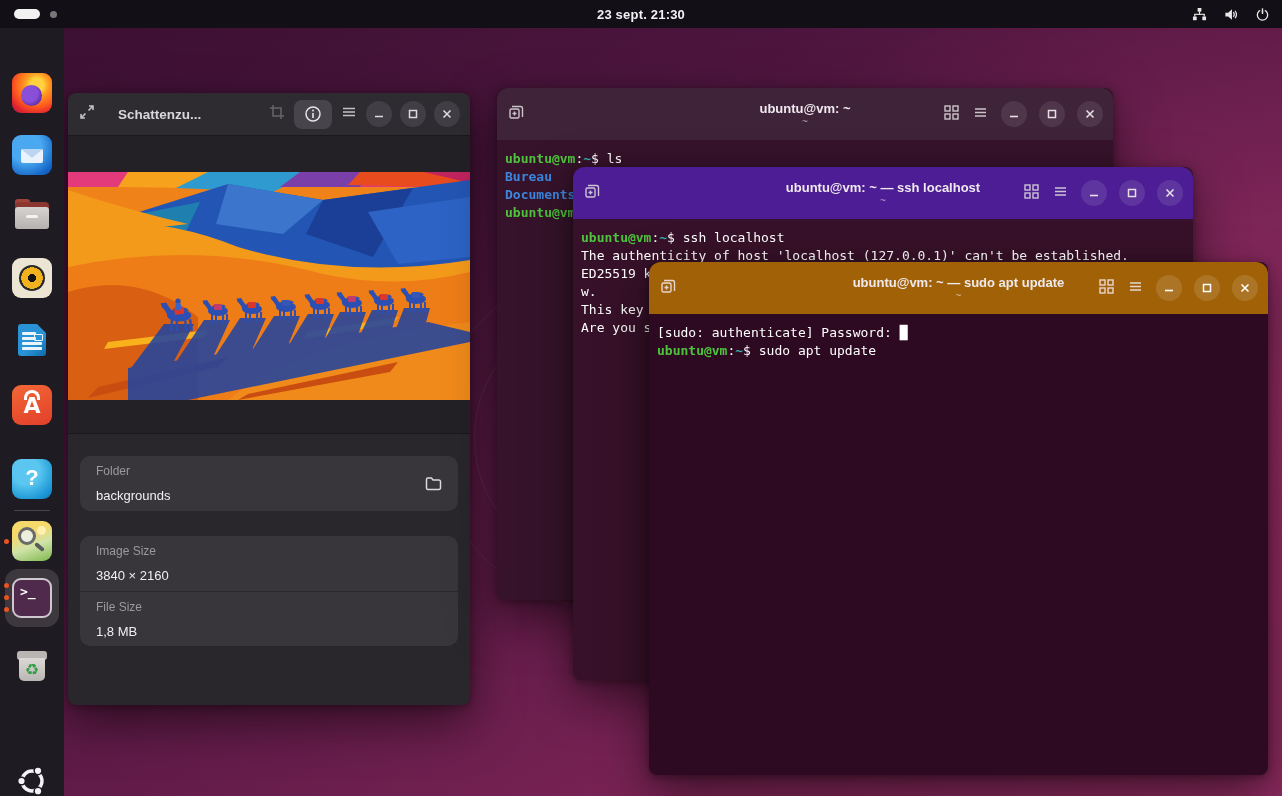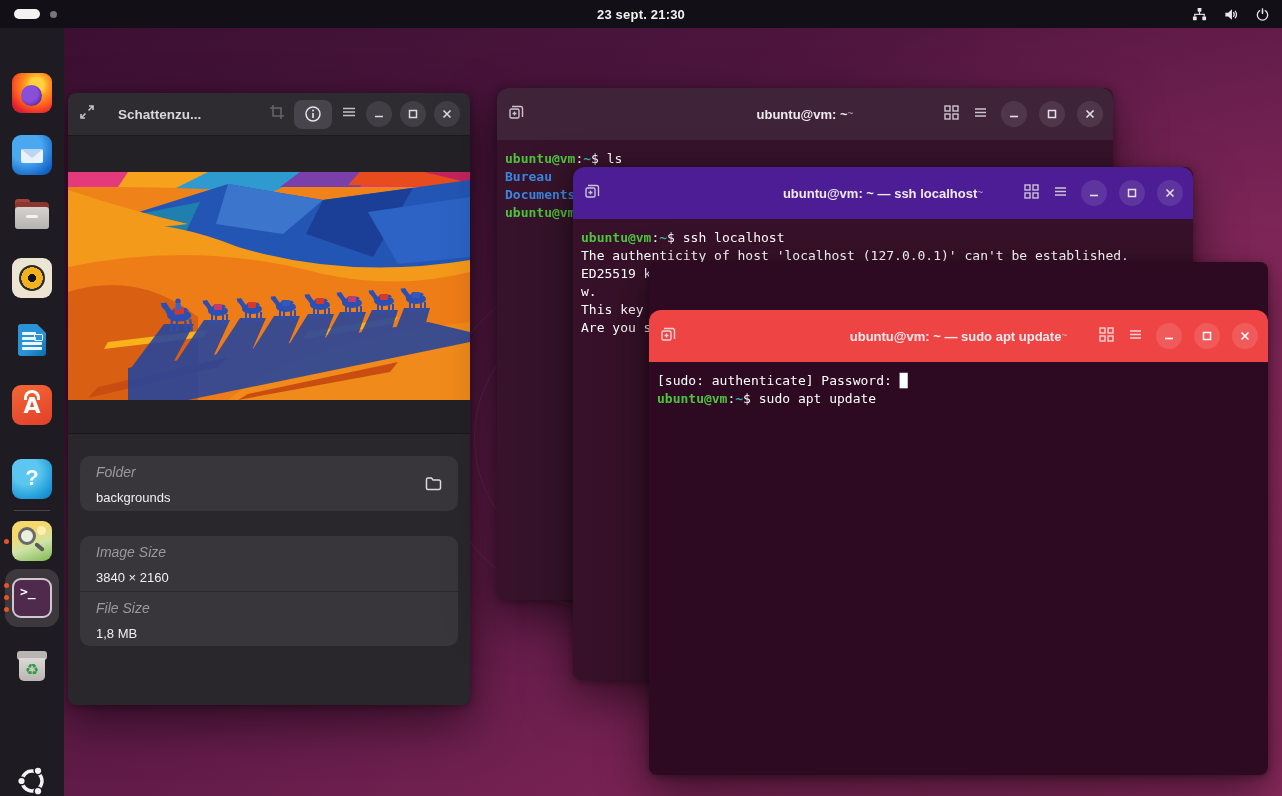--- a/index.html
+++ b/index.html
@@ -81,28 +81,28 @@
   .viewer-title { font-size:13.5px; font-weight:bold; color:#d9d7db; margin-left:14px; white-space:nowrap; }
   .vh-spacer { flex:1; }
   .info-pill { width:38px; height:29px; border-radius:8px; background:#47444b; display:flex; align-items:center; justify-content:center; }
   .viewer .circle-btn { background:#413e45; }
   .viewer-canvas { height:296px; background:#232126; position:relative; }
   .wallpaper { position:absolute; left:0; top:36px; width:402px; height:228px; }
   .viewer-panel { position:absolute; left:0; top:340px; width:402px; height:272px; background:#29272c; border-top:1px solid #1a181c; }
   .prop-card { position:absolute; left:12px; width:378px; background:#38363b; border-radius:10px; overflow:hidden; }
   .prop-row { height:55px; padding:8px 16px 0 16px; position:relative; }
   .prop-row + .prop-row { border-top:1px solid #2b292e; }
-  .prop-label { font-size:14px; color:#9b999e;font-style:italic; }
+  .prop-label { font-size:12px; color:#9b999e; }
   .prop-value { font-size:13px; color:#f0eef2; margin-top:10px; }
   .folder-btn { position:absolute; right:12px; top:14px; width:26px; height:26px; display:flex; align-items:center; justify-content:center; }
 
   
   .term-header { height:52px; display:flex; align-items:center; padding:0 10px; gap:10px;
                  border-radius:12px 12px 0 0; position:relative; }
-  .term-titlebox { position:absolute; left:0; right:0; top:0; height:52px; display:flex; flex-direction:row;
+  .term-titlebox { position:absolute; left:0; right:0; top:0; height:52px; display:flex; flex-direction:column;
                    align-items:center; justify-content:center; pointer-events:none; }
   .term-title { font-size:13px; font-weight:bold; color:#efe9ee; line-height:15px; }
   .term-sub { font-size:10px; color:rgba(255,255,255,.55); line-height:12px; }
   .term-actions { margin-left:auto; display:flex; align-items:center; gap:12px; z-index:2; }
   .term-body { position:relative; font-family:"DejaVu Sans Mono","Liberation Mono",monospace; font-size:13px;
                line-height:18px; padding:10px 8px; color:#fff; }
   .tline { white-space:pre; }
   .seg-g { color:#4dc43c; font-weight:bold; }
   .seg-w { color:#ffffff; }
   .seg-t { color:#35b5ae; font-weight:bold; }
@@ -111,21 +111,21 @@
 
   .term1 { left:497px; top:88px; width:616px; height:512px; background:#36132b; z-index:10; }
   .term1 .term-header { background:#3f2339; }
   .term1 .circle-btn { background:rgba(255,255,255,.09); }
 
   .term2 { left:573px; top:167px; width:620px; height:513px; background:#371129; z-index:15; }
   .term2 .term-header { background:#4c1d95; }
   .term2 .circle-btn { background:rgba(255,255,255,.10); }
 
   .term3 { left:649px; top:262px; width:619px; height:513px; background:#2e0a22; z-index:20; }
-  .term3 .term-header { background:#ef4444;margin-top:48px; }
+  .term3 .term-header { background:#a16207; }
   .term3 .circle-btn { background:rgba(255,255,255,.12); }
 
   .hicon { opacity:.92; }
 </style>
 </head>
 <body>
 
 <div class="topbar">
   <div class="ws-ind">
     <div class="ws-pill"></div>

